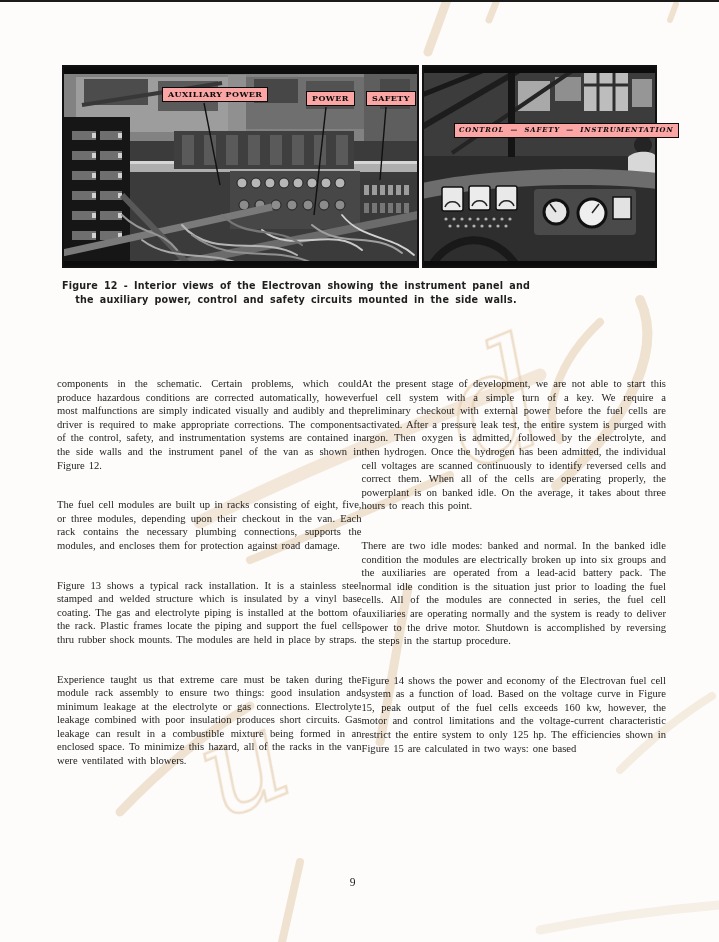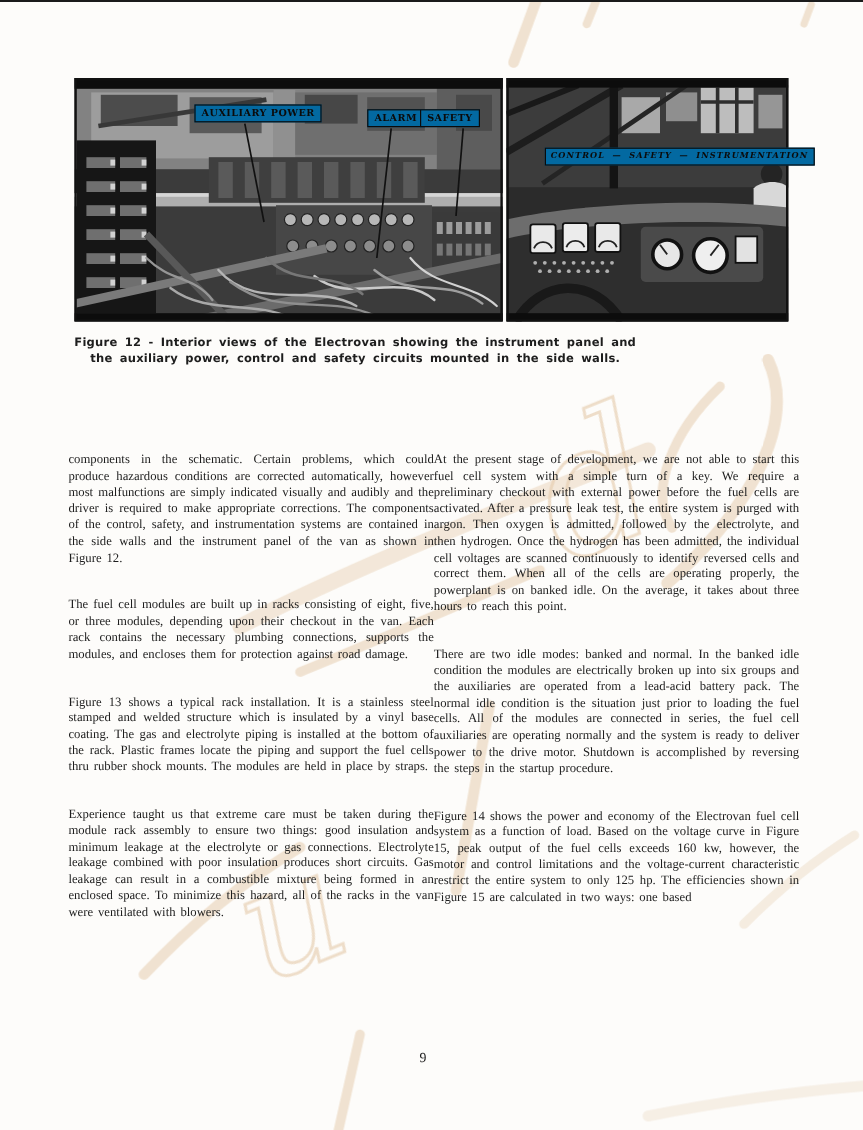--- a/index.html
+++ b/index.html
@@ -23,28 +23,28 @@
   .figure-area{
     position:absolute;top:65px;left:62px;width:595px;height:203px;
     display:flex;gap:3px;z-index:2;
   }
   .photo{position:relative;height:203px;background:#2e2e2e;}
   .photo svg{display:block;width:100%;height:100%;}
   .photo-left{width:357px;}
   .photo-right{width:235px;}
   .plabel{
     position:absolute;
-    background:#0369a1;border:1px solid #0b0b0b;color:#0b0b0b;
+    background:#fca5a5;border:1px solid #0b0b0b;color:#0b0b0b;
     font-family:"DejaVu Serif", serif;font-weight:bold;
     font-size:8px;line-height:11px;letter-spacing:0.4px;
     padding:1px 5px;white-space:nowrap;z-index:3;
   }
   .plabel.aux{left:100px;top:22px;}
   .plabel.alarm{left:244px;top:26px;}
-  .plabel.safety{left:288px;top:26px;}
+  .plabel.safety{left:304px;top:26px;}
   .plabel.ctrl{
     left:32px;top:58px;font-size:6.8px;letter-spacing:0.9px;
     word-spacing:3px;padding:1px 4px;font-style:italic;
   }
   .caption{
     position:absolute;top:279px;left:0;width:592px;
     text-align:center;z-index:2;
     font-family:"DejaVu Sans", sans-serif;
     font-weight:bold;font-size:9.6px;line-height:13.5px;
     color:#1e1e1e;letter-spacing:0.2px;word-spacing:2.5px;
@@ -211,21 +211,21 @@
           <path d="M60,150 C80,170 100,165 115,185" stroke="#969696" stroke-width="2"></path>
         </g>
 
         <line x1="142" y1="38" x2="158" y2="120" stroke="#111" stroke-width="1.4"></line>
         <line x1="264" y1="42" x2="252" y2="150" stroke="#111" stroke-width="1.4"></line>
         <line x1="324" y1="42" x2="318" y2="115" stroke="#111" stroke-width="1.4"></line>
         <rect x="0" y="196" width="357" height="7" fill="#0c0c0c"></rect>
         <rect x="1" y="1" width="355" height="201" fill="none" stroke="#111" stroke-width="2"></rect>
       </svg>
       <div class="plabel aux">AUXILIARY POWER</div>
-      <div class="plabel alarm">ALARM</div>
+      <div class="plabel alarm">POWER</div>
       <div class="plabel safety">SAFETY</div>
     </div>
 
     <div class="photo photo-right">
       <svg viewBox="0 0 235 203" preserveAspectRatio="none">
         <rect width="235" height="203" fill="#2b2b2b"></rect>
         <rect x="0" y="6" width="235" height="85" fill="#3c3c3c"></rect>
 
         <rect x="96" y="16" width="32" height="30" fill="#a9a9a9"></rect>
         <rect x="133" y="12" width="26" height="24" fill="#8f8f8f"></rect>

